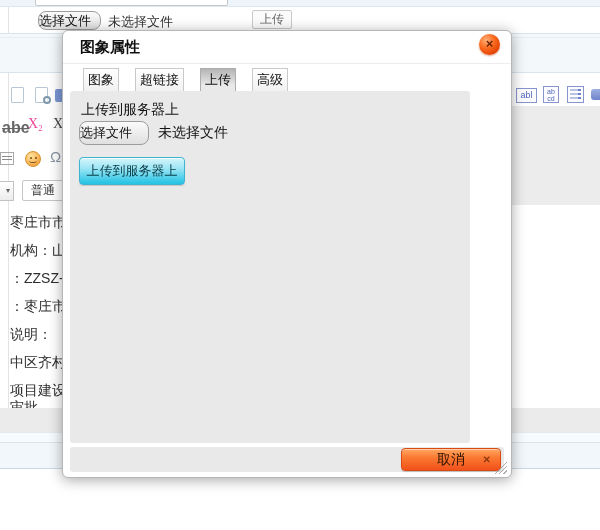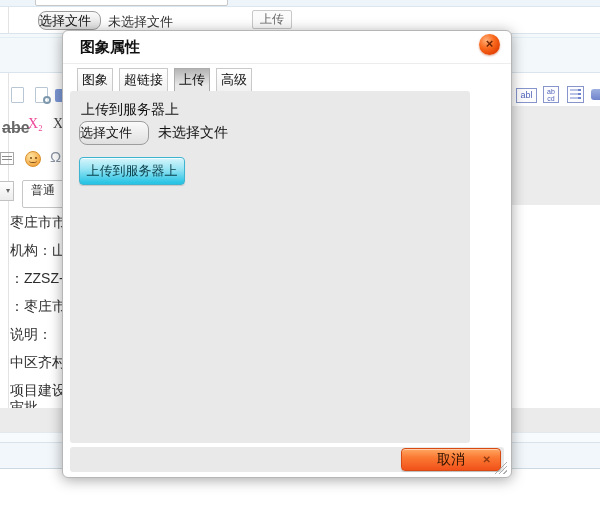--- a/index.html
+++ b/index.html
@@ -41,39 +41,39 @@
   #icon-justify { left:0; top:152px; width:14px; height:13px; border:1px solid #a8a8a8;
     background:repeating-linear-gradient(180deg,#8a8a8a 0 1px, transparent 1px 3px); background-clip:content-box; padding:2px 1px; }
   #icon-smiley { left:25px; top:151px; width:16px; height:16px; border-radius:50%;
     background:radial-gradient(circle at 35% 30%, #ffe3a0, #f2a33c 80%); border:1px solid #d98f2b; }
   #icon-smiley .e1,#icon-smiley .e2 { position:absolute; top:5px; width:2px; height:2px; background:#7a4a12; border-radius:50%; }
   #icon-smiley .e1 { left:4px; } #icon-smiley .e2 { left:9px; }
   #icon-smiley .m { position:absolute; left:3px; top:6px; width:8px; height:5px; border-bottom:1px solid #7a4a12; border-radius:50%; }
   #icon-omega { left:50px; top:148px; font-size:15px; color:#8a94a4; }
   #dropdown-partial { left:-10px; top:181px; width:24px; height:20px; border:1px solid #c2c2c2; background:linear-gradient(#fff,#ececec); }
   #dropdown-partial span { position:absolute; right:3px; top:4px; font-size:8px; color:#666; }
-  #format-select { left:22px; top:180px; width:52px; height:28px; border:1px solid #c6c6c6; border-radius:2px;
+  #format-select { left:22px; top:180px; width:52px; height:21px; border:1px solid #c6c6c6; border-radius:2px;
     background:#fff; font-size:12px; color:#333; line-height:19px; padding-left:8px; }
 
   .ed-line { left:10px; font-size:14px; color:#2e2e2e; white-space:nowrap; }
   #gray-right-panel { left:510px; top:106px; width:90px; height:99px; background:#ececec; }
   #bottom-gray { left:0; top:408px; width:600px; height:24px; background:#ebebeb; }
   #bottom-lightrow { left:0; top:432px; width:600px; height:10px; background:#f8fbfd; border-top:1px solid #e2eaf0; }
   #bottom-blue { left:0; top:442px; width:600px; height:27px; background:#f2f7fb; border-top:1px solid #d8e3ea; border-bottom:1px solid #cdd8e0; }
 
   
   #dialog { left:62px; top:30px; width:450px; height:448px; background:#fff; border:1px solid #b6b6b6;
     border-radius:6px; box-shadow:0 2px 14px rgba(0,0,0,.35); z-index:10; }
   #dlg-title { left:17px; top:7px; font-size:15px; font-weight:bold; color:#111; }
   #dlg-close { left:416px; top:3px; width:21px; height:21px; border-radius:50%;
     background:radial-gradient(circle at 35% 30%, #ffb07a 0%, #fa6a1e 40%, #e03c00 80%);
     box-shadow:0 1px 2px rgba(180,50,0,.45); text-align:center; line-height:20px;
     font-size:13px; font-weight:bold; color:#6b2403; cursor:pointer; }
   #dlg-divider { left:0; top:32px; width:448px; height:1px; background:#ededed; }
-  #tabs { left:14px; top:37px; height:24px; display:flex; gap:6px;justify-content:flex-end; }
+  #tabs { left:20px; top:37px; height:24px; display:flex; gap:16px;justify-content:flex-end; }
   .tab { padding:3px 4px; font-size:13px; color:#111; border:1px solid #c9c9c9;
     background:linear-gradient(#fff,#f1f1f1); cursor:pointer; line-height:16px; }
   .tab.active { background:linear-gradient(#b4b4b4,#e9e9e9 75%); border-color:#adadad; }
   #panel { left:7px; top:60px; width:400px; height:352px; background:#e9e9e9; border-radius:3px; }
   #upload-label { left:11px; top:10px; font-size:14px; color:#111; }
   #dlg-choose { left:9px; top:30px; width:70px; height:24px; line-height:22px; font-size:13px; }
   #dlg-status { left:88px; top:33px; font-size:14px; color:#111; }
   #blue-btn { left:9px; top:66px; width:106px; height:28px; border-radius:4px; border:1px solid #3eb4d0;
     background:linear-gradient(#d6f5fb, #9ce6f4 40%, #2ac4e5 95%);
     box-shadow:inset 0 1px 0 rgba(255,255,255,.7), 0 1px 1px rgba(0,0,0,.15);

